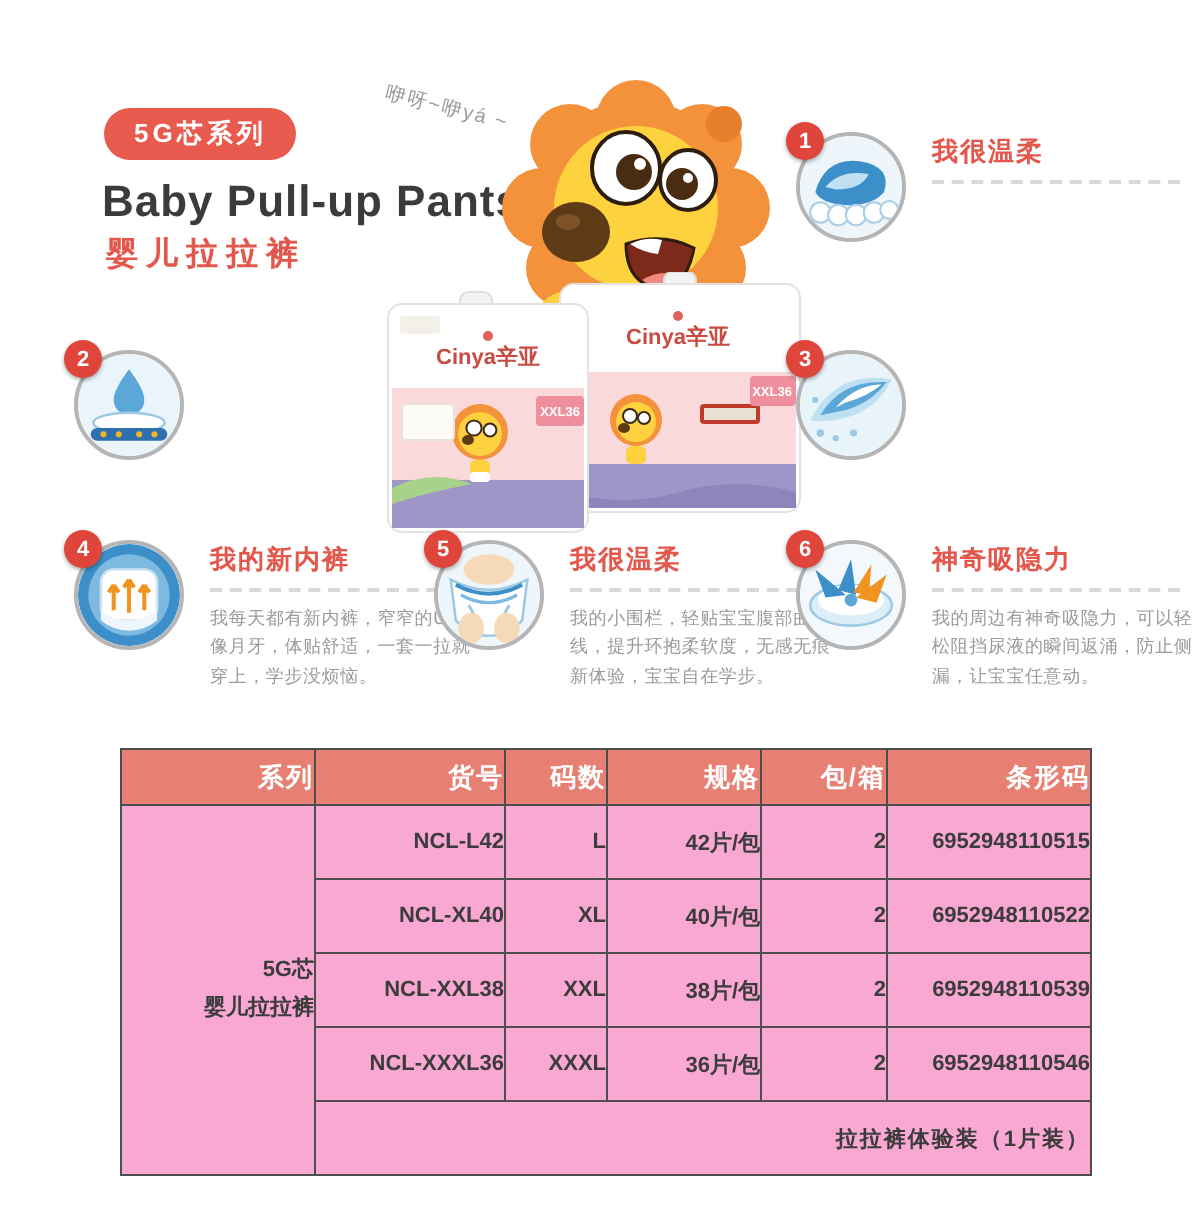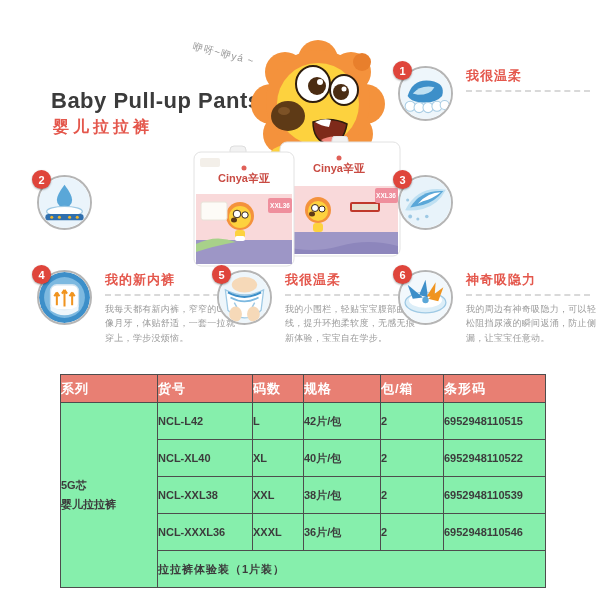--- a/index.html
+++ b/index.html
@@ -57,36 +57,37 @@
   .f-title { color:#e4574c; font-size:13px; font-weight:bold; margin-bottom:5px; letter-spacing:1px;font-family:Liberation Mono, monospace; }
   .f-divider { border-top:2px dashed #d9d9d9; width:124px; margin-bottom:6px; }
   .f-body { color:#9b9b9b; font-size:9px; line-height:1.6; width:133px; letter-spacing:0.3px; }
 
   
   table.spec {
     position:absolute; left:60px; top:374px;
     border-collapse:collapse; table-layout:fixed; z-index:3;
   }
   table.spec th, table.spec td {
-    border:1px solid #4d4d4d; text-align:left; vertical-align:middle;
+    border:1px solid #4d4d4d; text-align:right; vertical-align:middle;
     overflow:hidden; white-space:nowrap;
   }
   table.spec th {
     background:#e87f73; color:#fff; font-size:13px; font-weight:bold;
     height:28px; letter-spacing:1px;
   }
-  table.spec td { font-size:11px; font-weight:bold; color:#3c3c3c; height:37px; background:#86efac; }
+  table.spec td { font-size:11px; font-weight:bold; color:#3c3c3c; height:37px; background:#f9a8d4; }
   td.series-cell { font-size:12px; line-height:1.7;margin-top:24px; }
   td.footer-cell { height:36px; font-size:12px; letter-spacing:1px; }
 </style>
 </head>
 <body>
 
 <div class="page">
 
+  <div class="series-badge">5G芯系列</div>
   <div class="title-en">Baby Pull-up Pants</div>
   <div class="title-cn">婴儿拉拉裤</div>
   <div class="speech">咿呀~咿yá ~</div>
 
   <svg class="lion-art" viewBox="0 0 150 140">
     <g>
       <circle cx="75" cy="28" r="20" fill="#f4923c"></circle>
       <circle cx="42" cy="40" r="20" fill="#f4923c"></circle>
       <circle cx="108" cy="40" r="20" fill="#f4923c"></circle>
       <circle cx="28" cy="72" r="20" fill="#f4923c"></circle>

